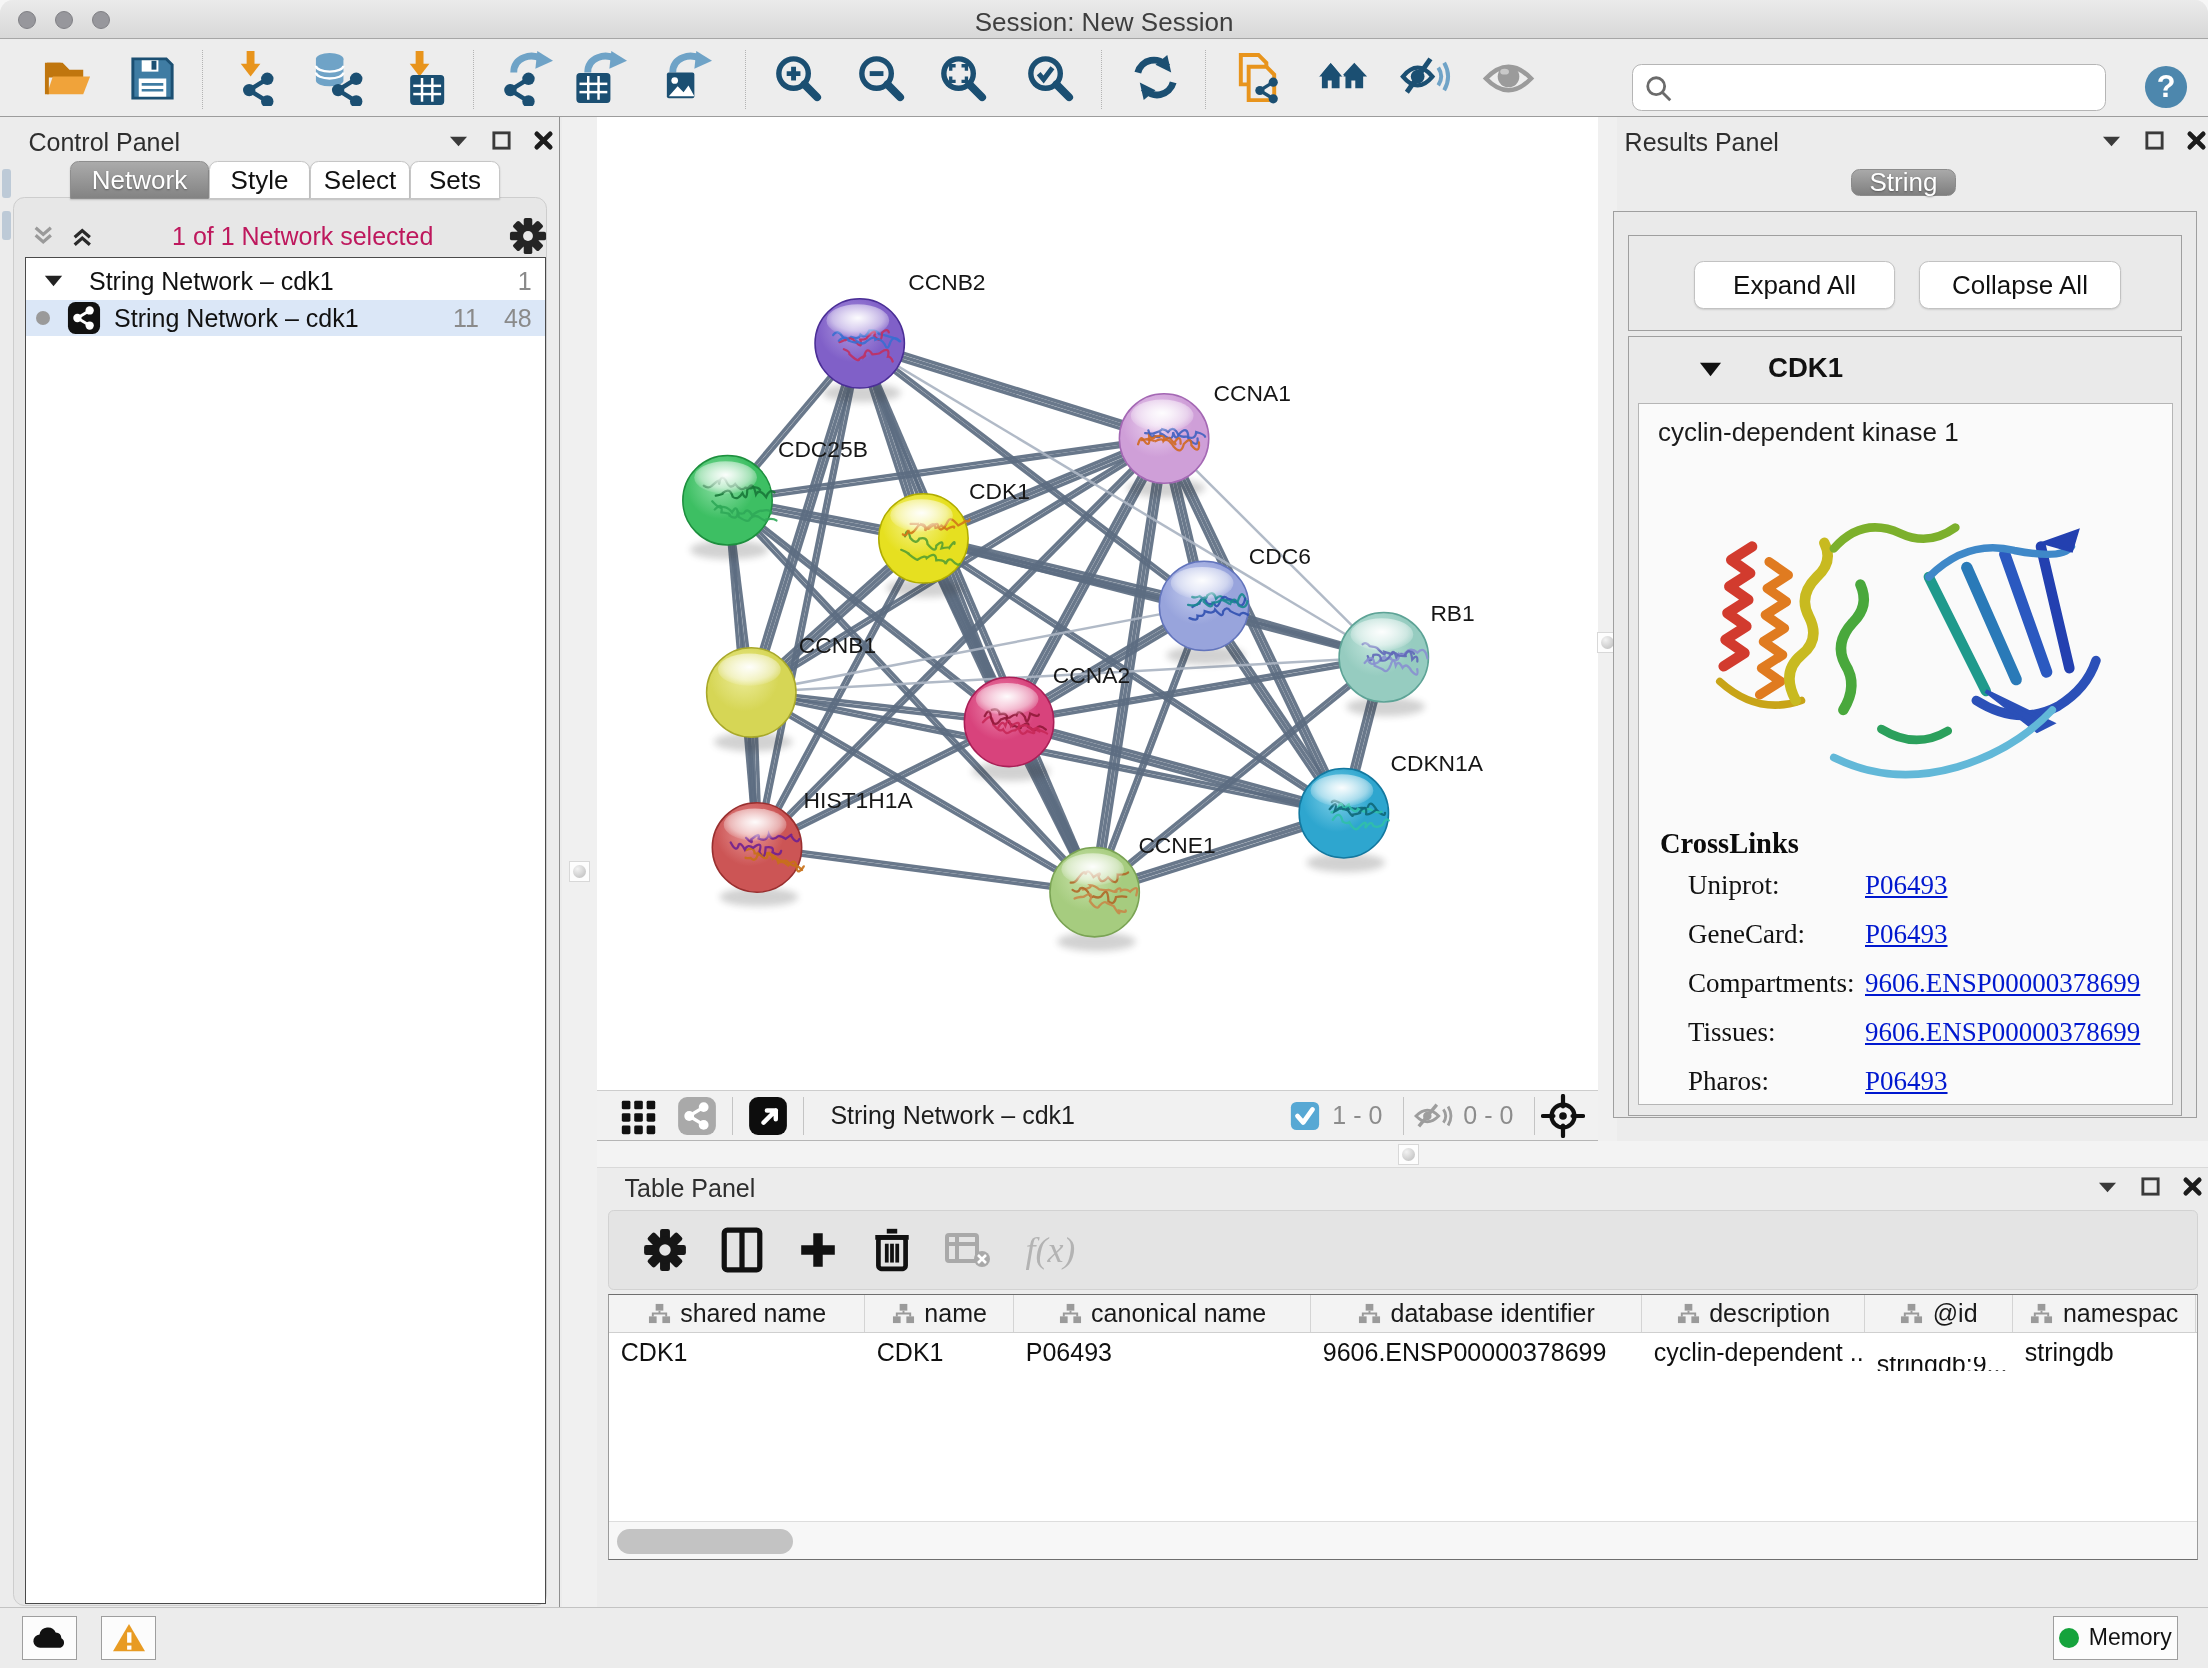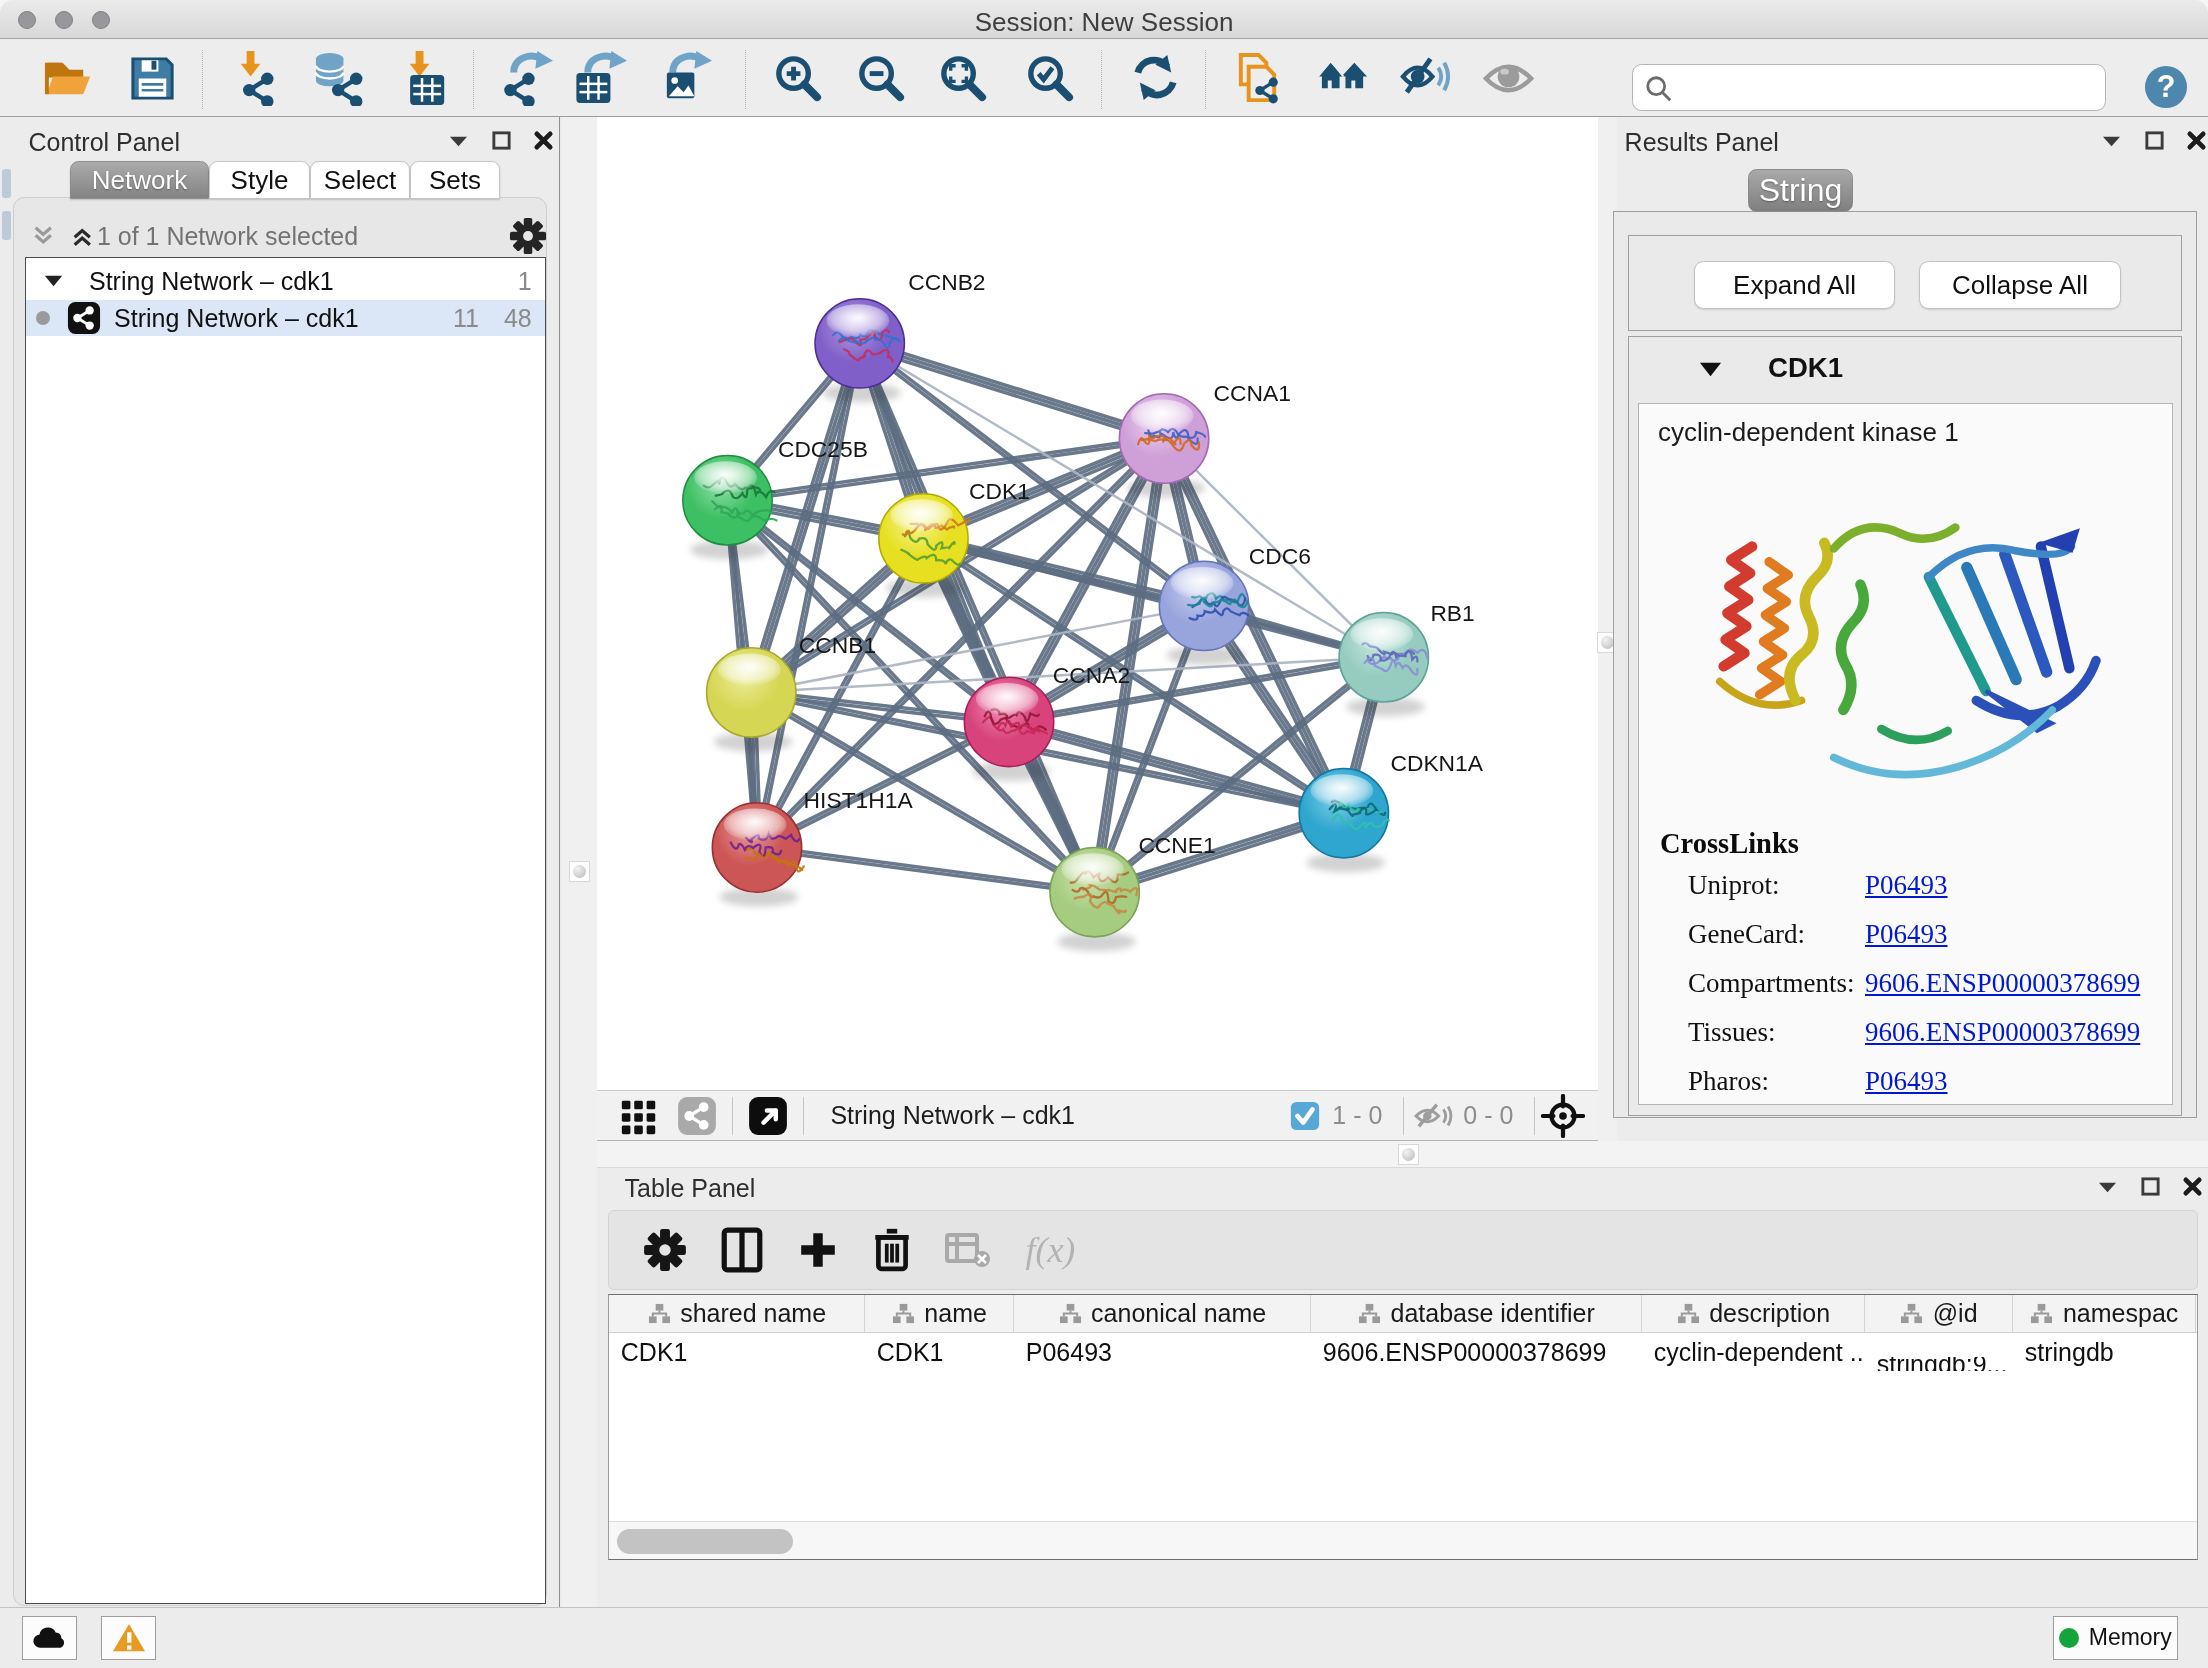--- a/index.html
+++ b/index.html
@@ -33,21 +33,21 @@
   .vsplit1{left:562px;top:117px;width:35px;height:1490px;background:#f0f0f0;}
   .vsplit2{left:1598px;top:117px;width:19px;height:1024px;background:#f0f0f0;}
   .grip{width:21px;height:21px;background:#fdfdfd;border:1px solid #d8d8d8;display:flex;align-items:center;justify-content:center;}
   .gripdot{width:13.3px;height:13.3px;border-radius:50%;background:radial-gradient(circle at 35% 30%,#f2f2f2,#b9b9b9);}
   .net-toolbar{left:597px;top:1090px;width:1001px;height:51px;background:#f1f1f1;border-top:1px solid #cdcdcd;border-bottom:1px solid #b5b5b5;display:flex;align-items:center;}
   .nt-sep{width:0;height:38px;border-left:1px solid #c4c4c4;margin:0 15px;}
   .net-status-name{font-size:25px;color:#1d1d1d;}
   
   .results{left:1617px;top:117px;width:592px;height:1024px;background:#ececec;}
   .res-outer{left:1613px;top:211px;width:584px;height:907px;background:#eaeaea;border:1px solid #9f9f9f;}
-  .res-tab{left:1748px;top:169px;width:105px;height:43px;background:linear-gradient(#a9a9a9,#7f7f7f);border:1px solid #8b8b8b;border-radius:8.6px;color:#fff;font-size:32px;display:flex;align-items:center;justify-content:center;text-shadow:0 1px 1.9px rgba(0,0,0,.35);}
+  .res-tab{left:1851px;top:169px;width:105px;height:27px;background:linear-gradient(#a9a9a9,#7f7f7f);border:1px solid #8b8b8b;border-radius:8.6px;color:#fff;font-size:26px;display:flex;align-items:center;justify-content:center;text-shadow:0 1px 1.9px rgba(0,0,0,.35);}
   .res-box1{left:1628px;top:235px;width:554px;height:96px;background:#eaeaea;border:1px solid #9f9f9f;}
   .res-btn{top:25px;height:48px;background:#fff;border:1px solid #c2c2c2;border-radius:9.5px;font-size:26px;color:#111;display:flex;align-items:center;justify-content:center;box-shadow:0 1px 1.9px rgba(0,0,0,.12);}
   .res-box2{left:1628px;top:336px;width:554px;height:780px;background:#eaeaea;border:1px solid #9f9f9f;}
   .res-inner{left:1638px;top:403px;width:535px;height:702px;background:#fafafa;border:1px solid #b5b5b5;}
   .gene-title{font-size:27.6px;font-weight:bold;color:#111;}
   .desc{font-size:26px;color:#1a1a1a;}
   .serif{font-family:"Liberation Serif",serif;}
   .xl-label{font-size:27px;color:#111;}
   .xl-link{font-size:27px;color:#0018cf;text-decoration:underline;}
   
@@ -288,21 +288,21 @@
       <div class="tab" style="width:100px">Select</div>
       <div class="tab" style="width:90px">Sets</div>
     </div>
     <div class="abs" style="left:28.5px;top:100px;width:518px;height:38px;display:flex;align-items:center;">
       <svg width="28.5" height="28.5" viewBox="0 0 30 30">
           <path d="M7 6 L15 13 L23 6 M7 14 L15 21 L23 14" fill="none" stroke="#9a9a9a" stroke-width="3.4"></path>
         </svg>
       <svg width="28.5" height="28.5" viewBox="0 0 30 30" style="margin-left:11.4px">
           <path d="M7 24 L15 17 L23 24 M7 16 L15 9 L23 16" fill="none" stroke="#2a2a2a" stroke-width="3.4"></path>
         </svg>
-      <div style="flex:1;text-align:left;font-size:25px;color:#737373;">1 of 1 Network selected</div>
+      <div style="flex:1;text-align:center;font-size:25px;color:#be185d;">1 of 1 Network selected</div>
       <svg width="38" height="38" viewBox="-20 -20 40 40">
         <g fill="#242424">
             <g>
               <rect x="-4.5" y="-19" width="9" height="11" rx="2"></rect>
               <rect x="-4.5" y="8" width="9" height="11" rx="2"></rect>
               <rect x="-19" y="-4.5" width="11" height="9" rx="2"></rect>
               <rect x="8" y="-4.5" width="11" height="9" rx="2"></rect>
             </g>
             <g transform="rotate(45)">
               <rect x="-4.5" y="-19" width="9" height="11" rx="2"></rect>

